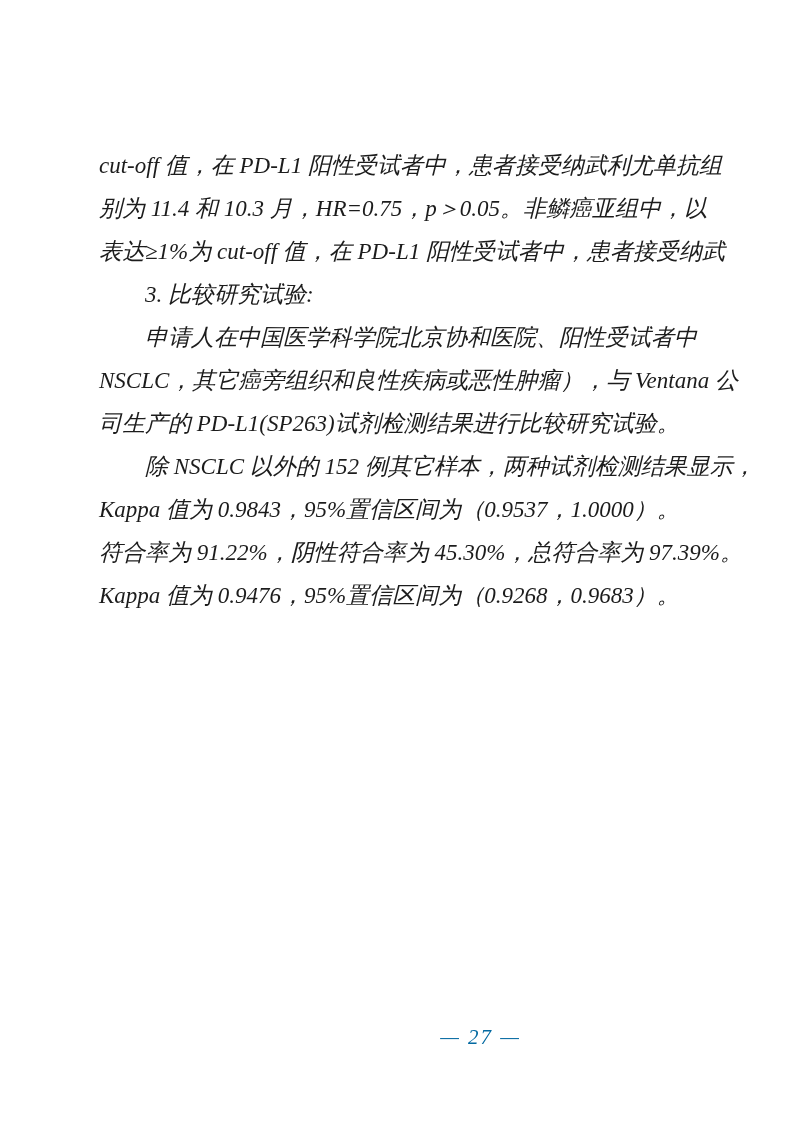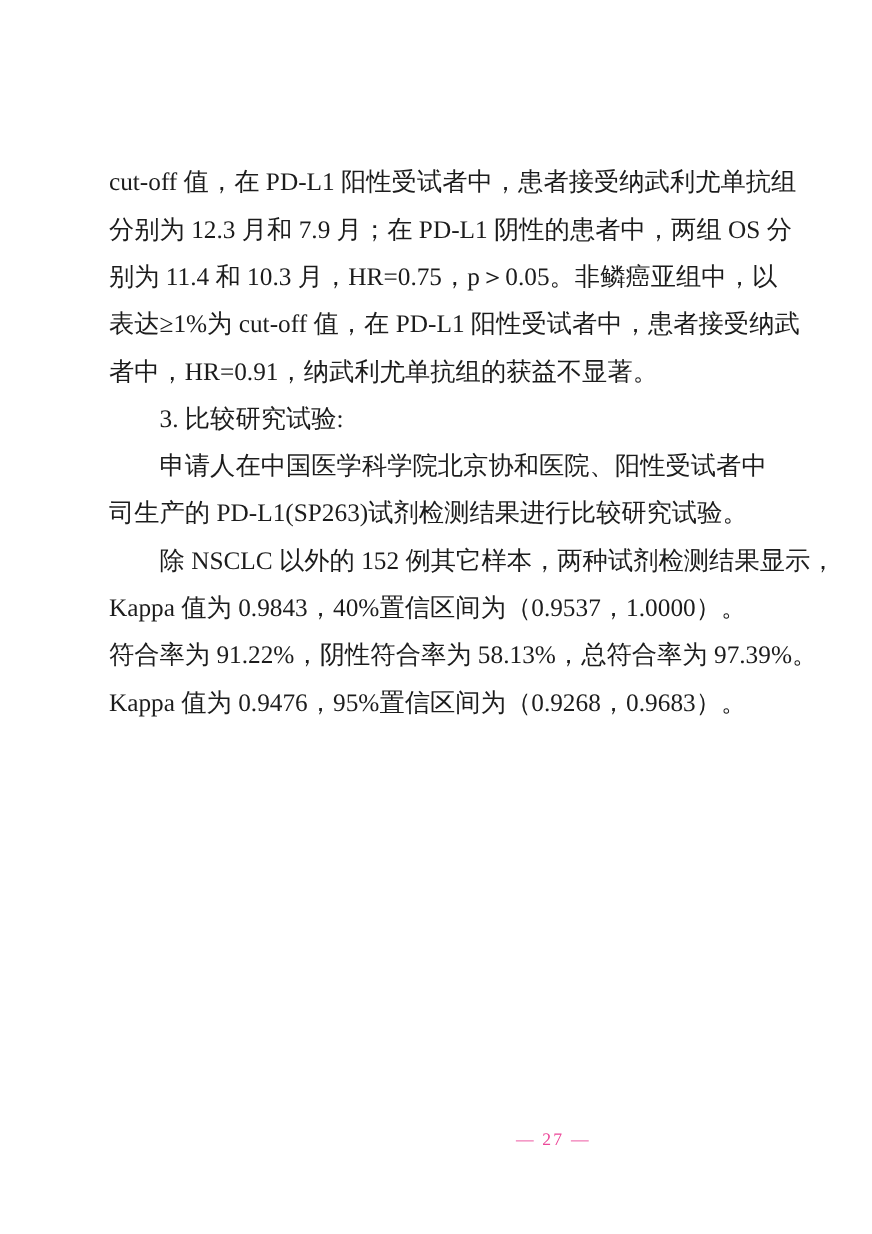--- a/index.html
+++ b/index.html
@@ -11,20 +11,21 @@
     color: #1c1c1c;
     position: relative;
     overflow: hidden;
   }
   .page {
     position: absolute;
     left: 0; top: 0;
     width: 636px;
     height: 1122px;
     background: #ffffff;
+    font-style: italic;
   }
   .content {
     position: absolute;
     left: 99px;
     top: 144px;
     width: 597px;
   }
   .line {
     font-size: 23px;
     line-height: 43px;
@@ -36,40 +37,39 @@
   }
   .line.last {
     text-align-last: left;
   }
   .line.indent {
     text-indent: 46px;
   }
   .footer {
     position: absolute;
     top: 1024px;
-    right: 99px;
-    font-size: 16px;
+    right: 115px;
+    font-size: 21px;
     line-height: 26px;
-    color: #ec4899;
+    color: #0369a1;
     letter-spacing: 2px;
     white-space: nowrap;
   }
 </style>
 </head>
 <body>
 
 <div class="page">
   <div class="content">
       <div class="line">cut-off 值，在 PD-L1 阳性受试者中，患者接受纳武利尤单抗组</div>
-      <div class="line">分别为 12.3 月和 7.9 月；在 PD-L1 阴性的患者中，两组 OS 分</div>
       <div class="line">别为 11.4 和 10.3 月，HR=0.75，p＞0.05。非鳞癌亚组中，以</div>
       <div class="line">表达≥1%为 cut-off 值，在 PD-L1 阳性受试者中，患者接受纳武</div>
-      <div class="line last">者中，HR=0.91，纳武利尤单抗组的获益不显著。</div>
       <div class="line indent last">3. 比较研究试验:</div>
       <div class="line indent">申请人在中国医学科学院北京协和医院、阳性受试者中</div>
+      <div class="line">NSCLC，其它癌旁组织和良性疾病或恶性肿瘤），与 Ventana 公</div>
       <div class="line last">司生产的 PD-L1(SP263)试剂检测结果进行比较研究试验。</div>
       <div class="line indent">除 NSCLC 以外的 152 例其它样本，两种试剂检测结果显示，</div>
-      <div class="line last">Kappa 值为 0.9843，40%置信区间为（0.9537，1.0000）。</div>
-      <div class="line">符合率为 91.22%，阴性符合率为 58.13%，总符合率为 97.39%。</div>
+      <div class="line last">Kappa 值为 0.9843，95%置信区间为（0.9537，1.0000）。</div>
+      <div class="line">符合率为 91.22%，阴性符合率为 45.30%，总符合率为 97.39%。</div>
       <div class="line last">Kappa 值为 0.9476，95%置信区间为（0.9268，0.9683）。</div>
     </div>
   <div class="footer">— 27 —</div>
 </div>
 
 </body></html>

